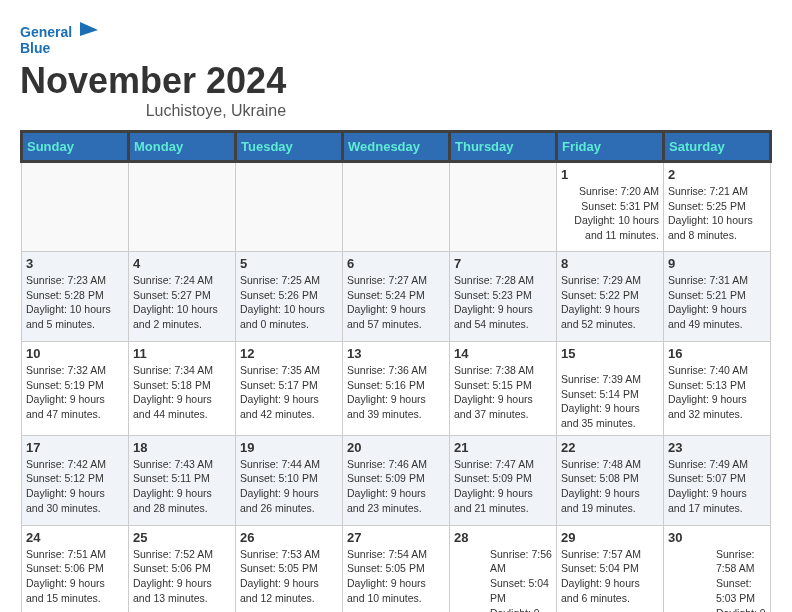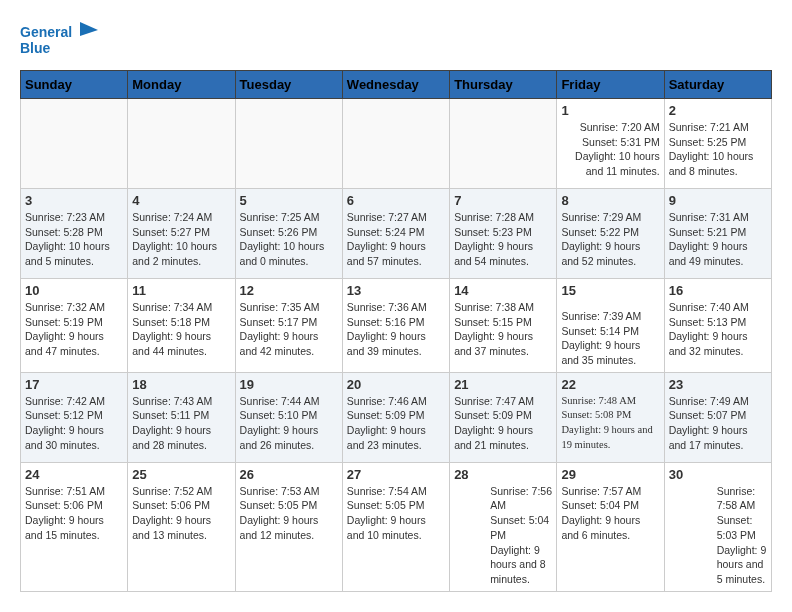--- a/index.html
+++ b/index.html
@@ -34,25 +34,25 @@
       font-size: 16px;
       color: #555;
     }
     table {
       width: 100%;
       border-collapse: collapse;
       table-layout: fixed;
     }
     thead tr th {
       background: #2e6db4;
-      color: #000000;
+      color: #5eead4;
       font-size: 13px;
       padding: 6px 4px;
       text-align: left;
-      border: 1px solid #404040;
+      border: 3px solid #404040;
     }
     tbody tr td {
       border: 1px solid #ccc;
       vertical-align: top;
       padding: 4px;
       font-size: 11px;
       color: #333;
       min-height: 80px;
       height: 90px;
     }
@@ -82,20 +82,22 @@
 
 <div class="header">
   <div class="logo">
       <svg width="80" height="40">
         <text x="0" y="17" font-size="14" font-weight="bold" fill="#1a6fb5" font-family="Arial,sans-serif">General</text>
         <polygon points="60,2 78,10 60,16" fill="#1a6fb5"></polygon>
         <text x="0" y="33" font-size="14" font-weight="bold" fill="#1a6fb5" font-family="Arial,sans-serif">Blue</text>
       </svg>
     </div>
   <div class="title-block">
+    <div class="month-title">November 2024</div>
+    <div class="location">Luchistoye, Ukraine</div>
   </div>
 </div>
 
 <table>
   <thead>
     <tr id="weekday-header">
         <th>Sunday</th>
         <th>Monday</th>
         <th>Tuesday</th>
         <th>Wednesday</th>
@@ -238,21 +240,21 @@
 Daylight: 9 hours and 23 minutes.</div>
         </td>
         <td>
           <span class="day-num">21</span>
           <div class="day-info" style="white-space: pre-line;">Sunrise: 7:47 AM
 Sunset: 5:09 PM
 Daylight: 9 hours and 21 minutes.</div>
         </td>
         <td>
           <span class="day-num">22</span>
-          <div class="day-info" style="white-space: pre-line; font-family: Liberation Serif, serif;">Sunrise: 7:48 AM
+          <div class="day-info" style="white-space: pre-line;">Sunrise: 7:48 AM
 Sunset: 5:08 PM
 Daylight: 9 hours and 19 minutes.</div>
         </td>
         <td>
           <span class="day-num">23</span>
           <div class="day-info" style="white-space: pre-line;">Sunrise: 7:49 AM
 Sunset: 5:07 PM
 Daylight: 9 hours and 17 minutes.</div>
         </td>
       </tr>

